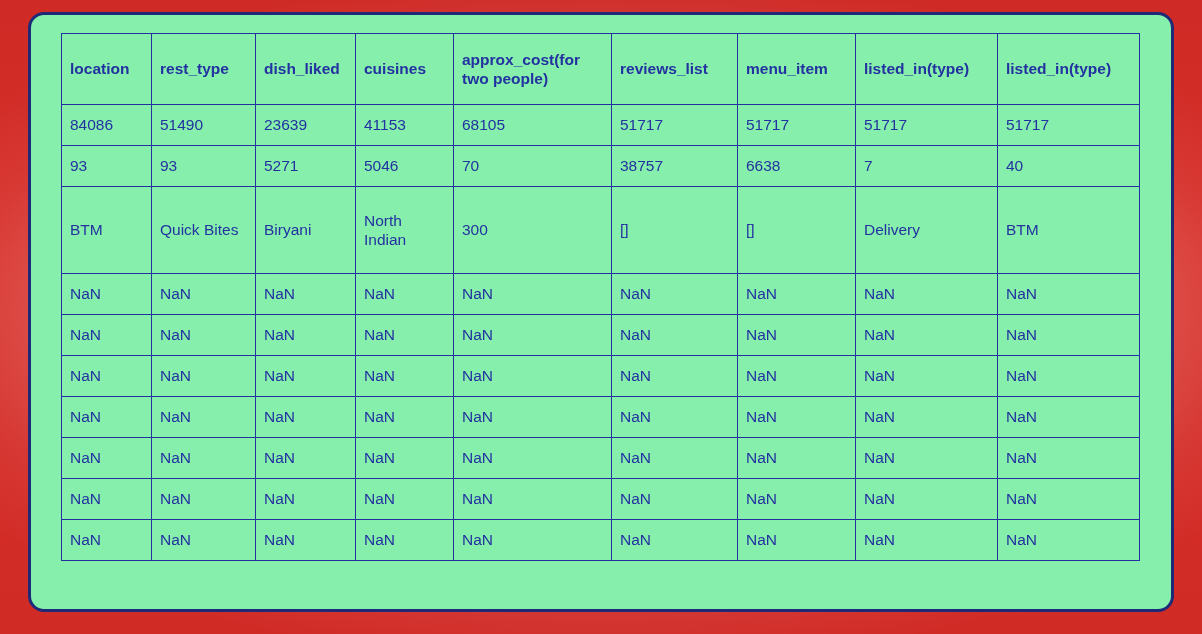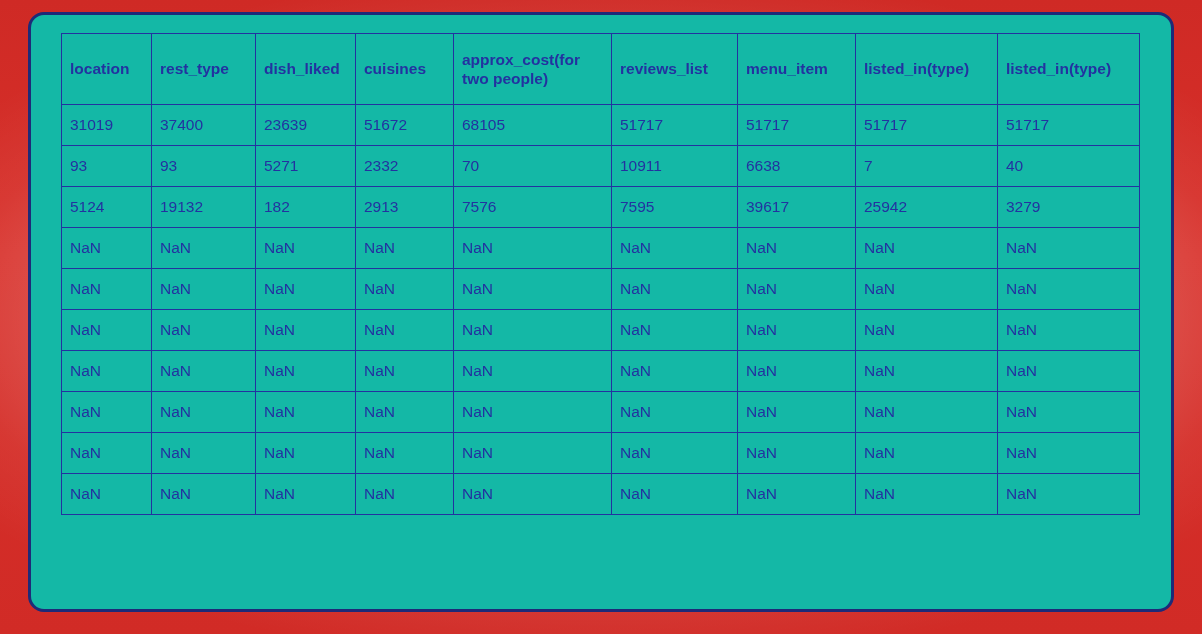--- a/index.html
+++ b/index.html
@@ -20,21 +20,21 @@
     background:
       radial-gradient(ellipse 75% 65% at 50% 50%, rgba(255,255,255,0.55) 0%, rgba(255,255,255,0.30) 45%, rgba(255,255,255,0.05) 72%, rgba(255,255,255,0) 85%),
       linear-gradient(180deg, #cf2a25 0%, #d8302a 40%, #d12b26 100%);
   }
   .card {
     position: absolute;
     left: 28px;
     top: 12px;
     width: 1146px;
     height: 600px;
-    background: #14b8a6;
+    background: #86efac;
     border: 3px solid #1e2a78;
     border-radius: 16px;
     box-sizing: border-box;
     overflow: hidden;
   }
   .table-wrap {
     position: absolute;
     left: 30px;
     top: 18px;
     width: 1078px;
@@ -104,51 +104,51 @@
             <th>cuisines</th>
             <th>approx_cost(for two people)</th>
             <th>reviews_list</th>
             <th>menu_item</th>
             <th>listed_in(type)</th>
             <th>listed_in(type)</th>
           </tr>
       </thead>
       <tbody id="body-rows">
           <tr>
-            <td>31019</td>
-            <td>37400</td>
+            <td>84086</td>
+            <td>51490</td>
             <td>23639</td>
-            <td>51672</td>
+            <td>41153</td>
             <td>68105</td>
             <td>51717</td>
             <td>51717</td>
             <td>51717</td>
             <td>51717</td>
           </tr>
           <tr>
             <td>93</td>
             <td>93</td>
             <td>5271</td>
-            <td>2332</td>
+            <td>5046</td>
             <td>70</td>
-            <td>10911</td>
+            <td>38757</td>
             <td>6638</td>
             <td>7</td>
             <td>40</td>
           </tr>
-          <tr>
-            <td>5124</td>
-            <td>19132</td>
-            <td>182</td>
-            <td>2913</td>
-            <td>7576</td>
-            <td>7595</td>
-            <td>39617</td>
-            <td>25942</td>
-            <td>3279</td>
+          <tr class="tall">
+            <td>BTM</td>
+            <td>Quick Bites</td>
+            <td>Biryani</td>
+            <td>North Indian</td>
+            <td>300</td>
+            <td>[]</td>
+            <td>[]</td>
+            <td>Delivery</td>
+            <td>BTM</td>
           </tr>
           <tr>
             <td>NaN</td>
             <td>NaN</td>
             <td>NaN</td>
             <td>NaN</td>
             <td>NaN</td>
             <td>NaN</td>
             <td>NaN</td>
             <td>NaN</td>

